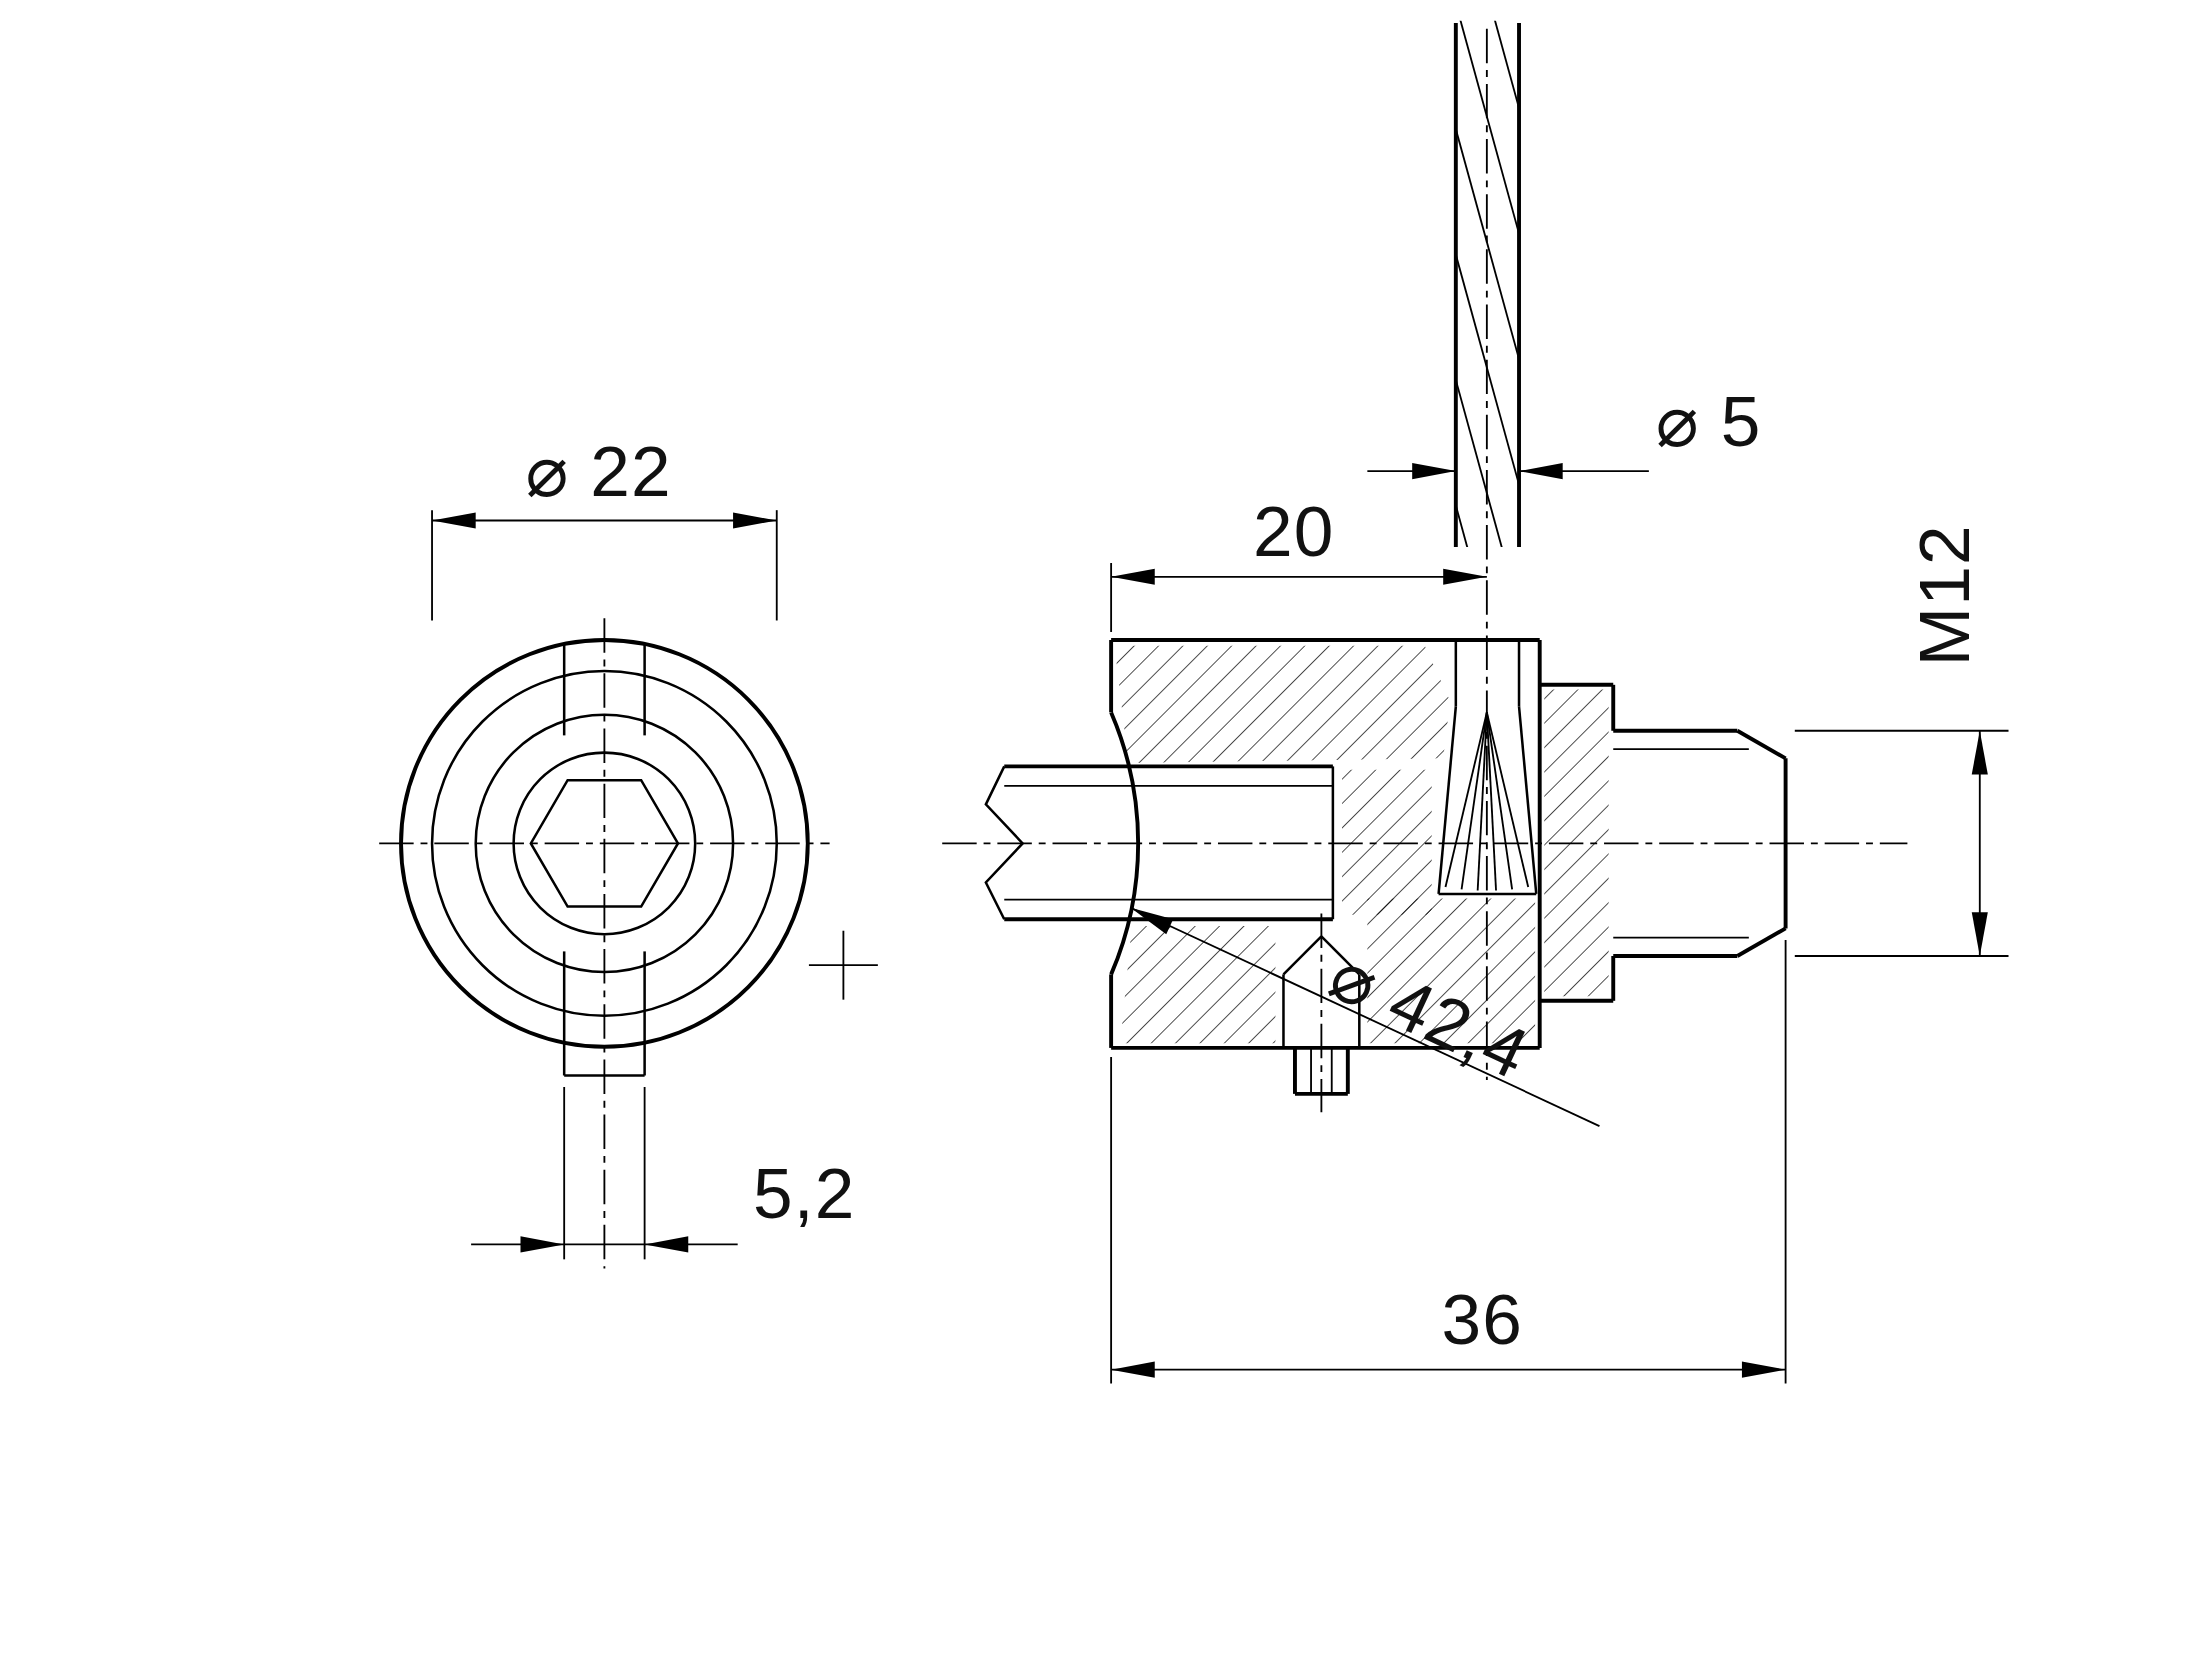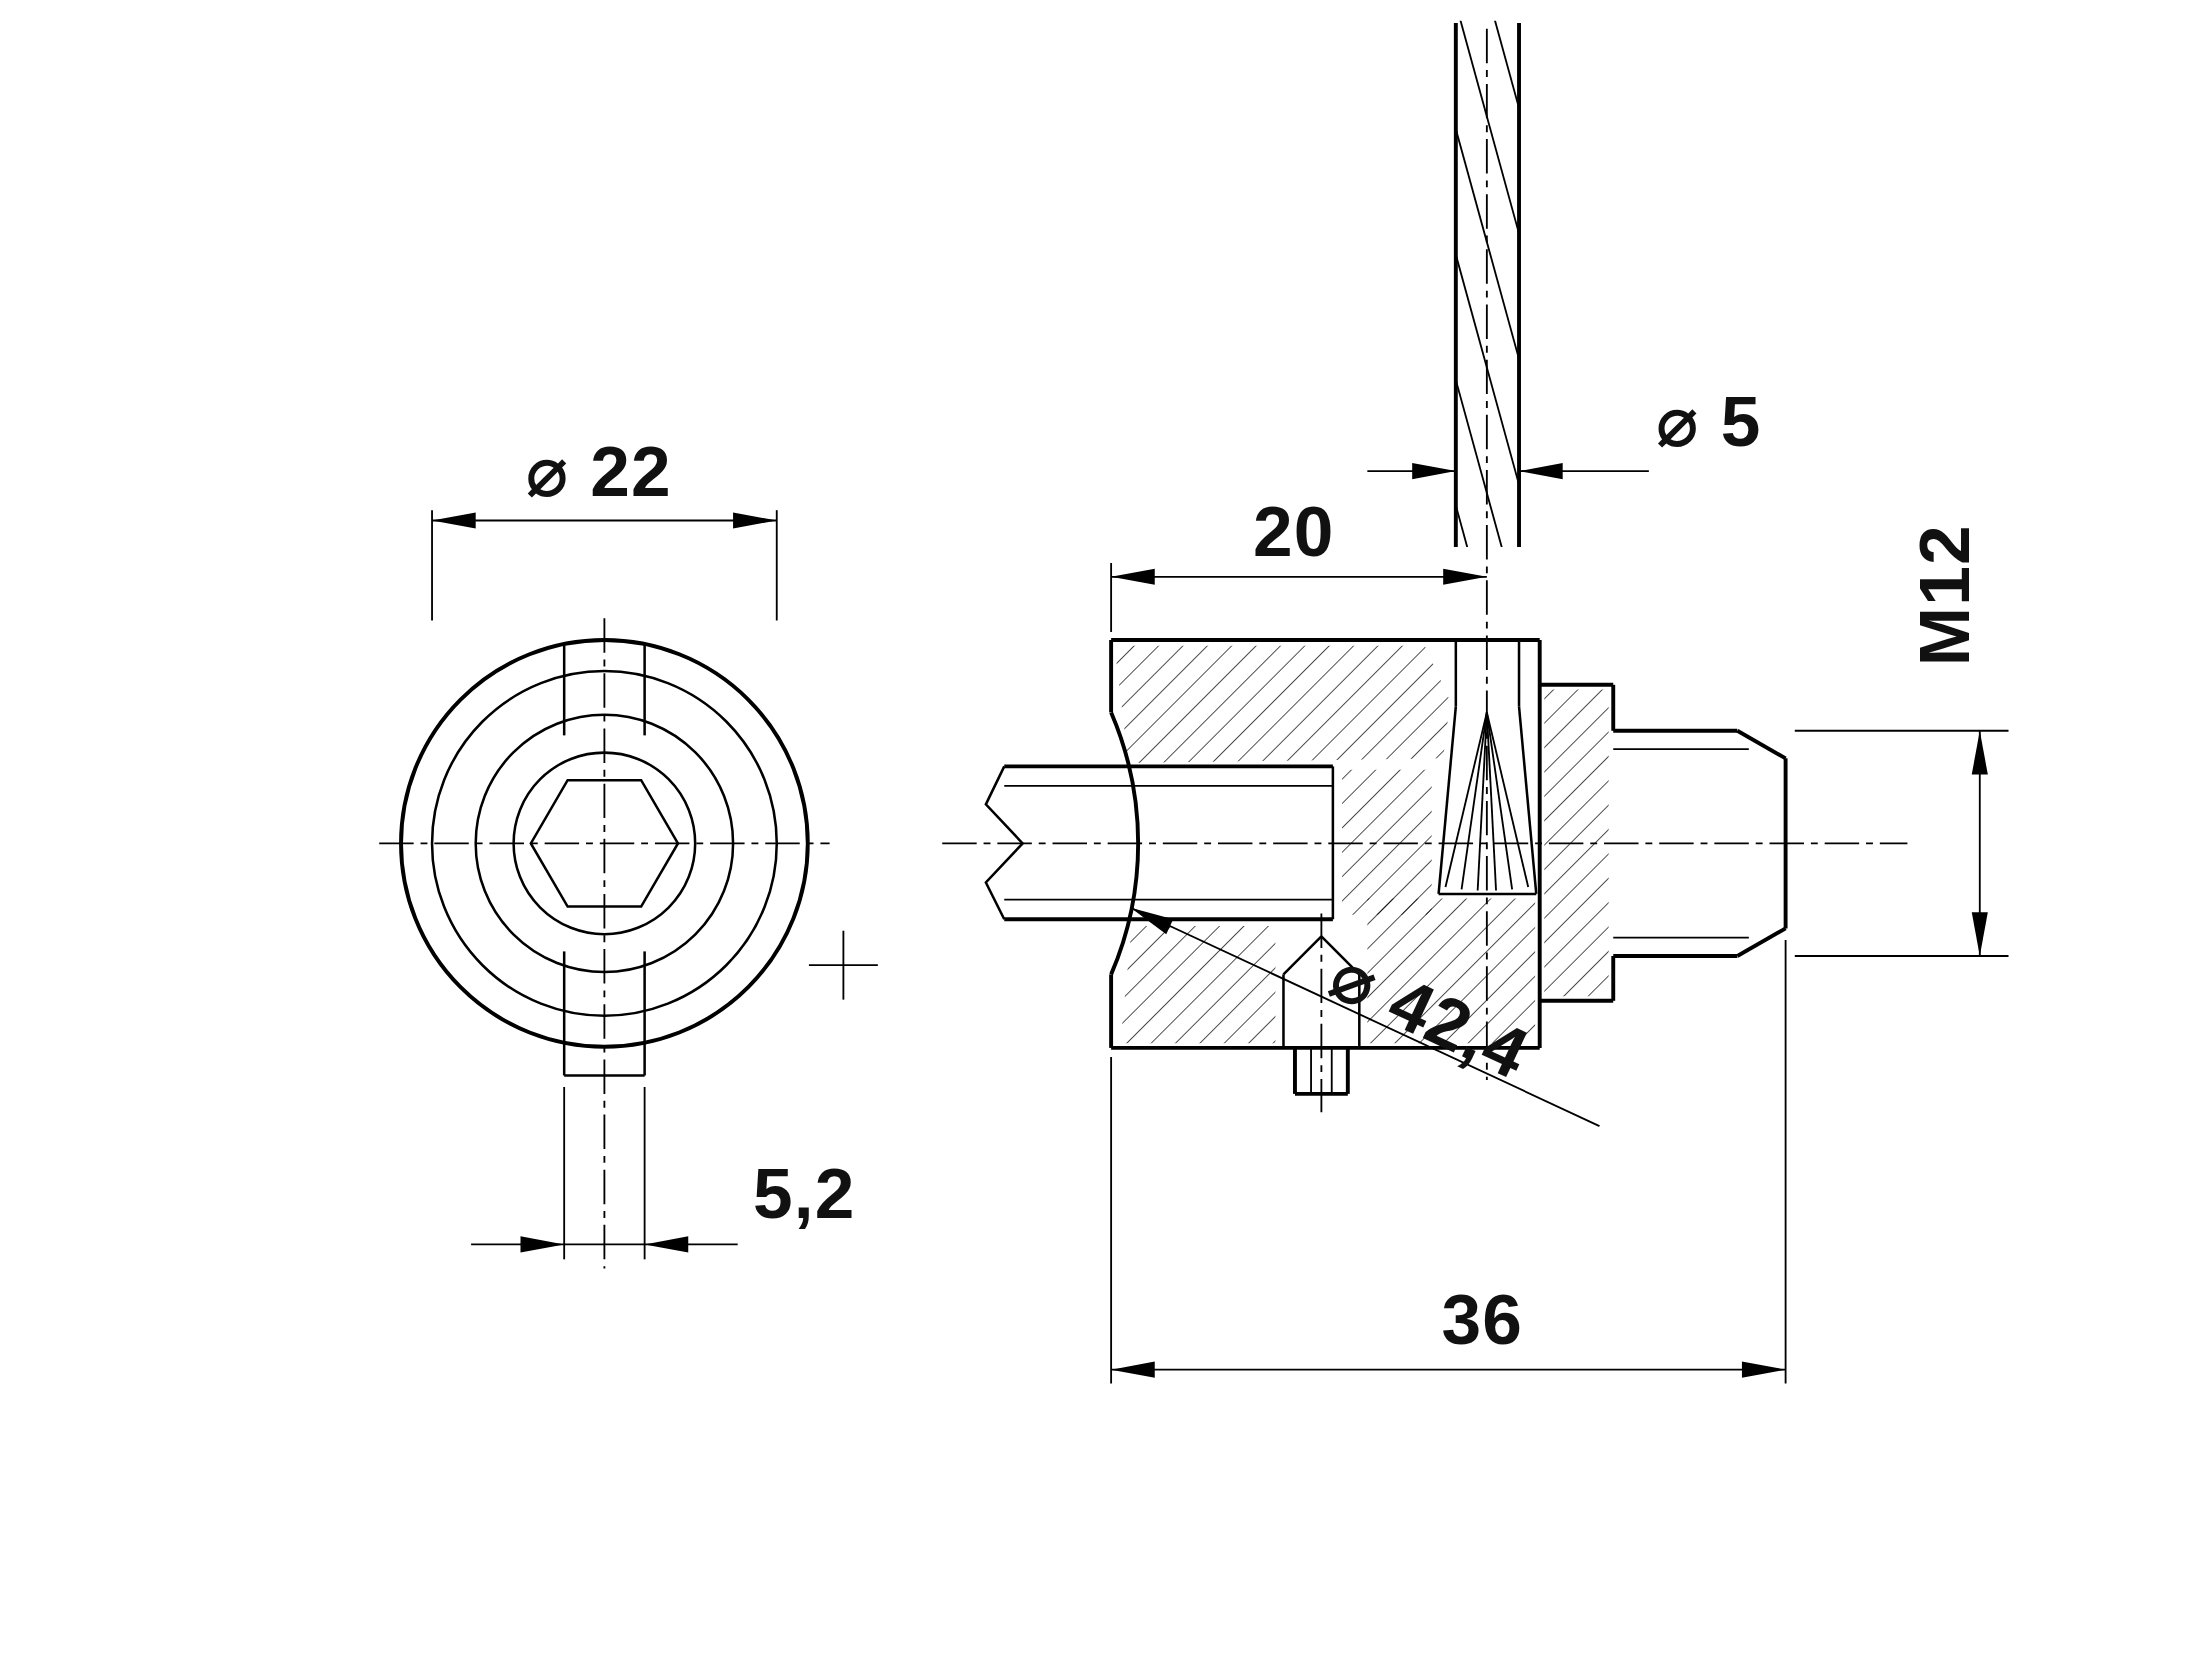--- a/index.html
+++ b/index.html
@@ -1,16 +1,16 @@
 <!DOCTYPE html>
 <html style="font-size:9.2px"><head>
 <meta charset="utf-8">
 <style>
   html,body{margin:0;padding:0;background:#ffffff;}
-  .sheet{width:100%;max-width:2205px;margin:0 auto;background:#be185d;font-weight:bold;}
+  .sheet{width:100%;max-width:2205px;margin:0 auto;background:#be185d;}
   svg{display:block;width:100%;height:auto;background:#ffffff;}
   .outline{stroke:#000;stroke-width:3.4;fill:none;}
   .medium{stroke:#000;stroke-width:2.2;fill:none;}
   .thin{stroke:#000;stroke-width:1.6;fill:none;}
   .center{stroke:#000;stroke-width:1.6;fill:none;stroke-dasharray:30 6 6 6;}
   .arrow{fill:#000;stroke:none;}
   .hatchfill{fill:url(#hatch);stroke:none;}
   .dim-text{font-family:"Liberation Sans","DejaVu Sans",sans-serif;font-size:62px;fill:#111;letter-spacing:1px;}
 </style>
 </head>

